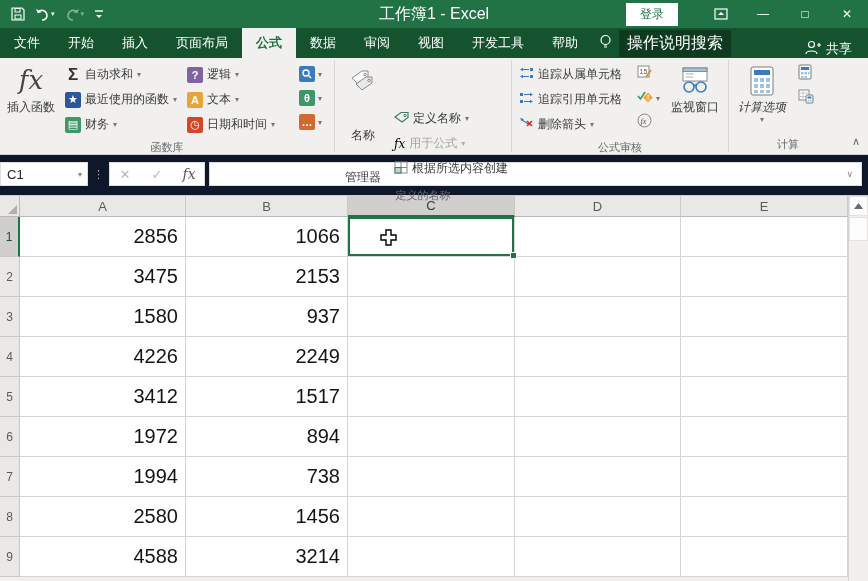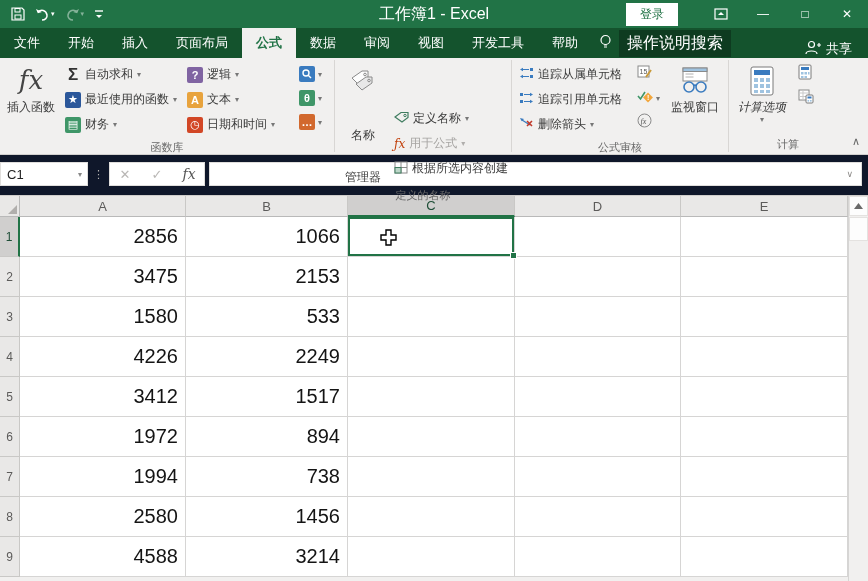--- a/index.html
+++ b/index.html
@@ -248,21 +248,21 @@
       <div class="btncol" style="width:118px;margin-top:44px;">
         <div class="sbtn">
           <span><svg width="15" height="12" viewBox="0 0 15 12">
                 <path d="M1 6 L7 1.5 h7 v5 L8 11z" fill="none" stroke="#3f7c5f" stroke-width="1.2"></path>
                 <circle cx="11" cy="4.5" r="1.2" fill="none" stroke="#3f7c5f"></circle>
               </svg></span>
           <span>定义名称</span>
           <span class="dd">▾</span>
         </div>
         <div class="sbtn disabled">
-          <span style="font-family:'DejaVu Serif',serif;font-style:italic;color:#c2410c;">ƒx</span>
+          <span style="font-family:'DejaVu Serif',serif;font-style:italic;color:#000000;">ƒx</span>
           <span>用于公式</span>
           <span class="dd" style="color:#b0aeac;">▾</span>
         </div>
         <div class="sbtn">
           <span><svg width="14" height="13" viewBox="0 0 14 13">
                 <rect x="1" y="1" width="12" height="11" fill="#fff" stroke="#8a8a8a"></rect>
                 <path d="M1 6.5 h12 M7 1 v11" stroke="#8a8a8a"></path>
                 <rect x="1" y="6.5" width="6" height="5.5" fill="#bcd6c8" stroke="#3f7c5f"></rect>
               </svg></span>
           <span>根据所选内容创建</span>
@@ -447,21 +447,21 @@
       <div class="cell cA">3475</div>
       <div class="cell cB">2153</div>
       <div class="cell cC"></div>
       <div class="cell cD"></div>
       <div class="cell cE"></div>
     </div>
 
     <div class="srow">
       <div class="rhdr">3</div>
       <div class="cell cA">1580</div>
-      <div class="cell cB">533</div>
+      <div class="cell cB">937</div>
       <div class="cell cC"></div>
       <div class="cell cD"></div>
       <div class="cell cE"></div>
     </div>
 
     <div class="srow">
       <div class="rhdr">4</div>
       <div class="cell cA">4226</div>
       <div class="cell cB">2249</div>
       <div class="cell cC"></div>

